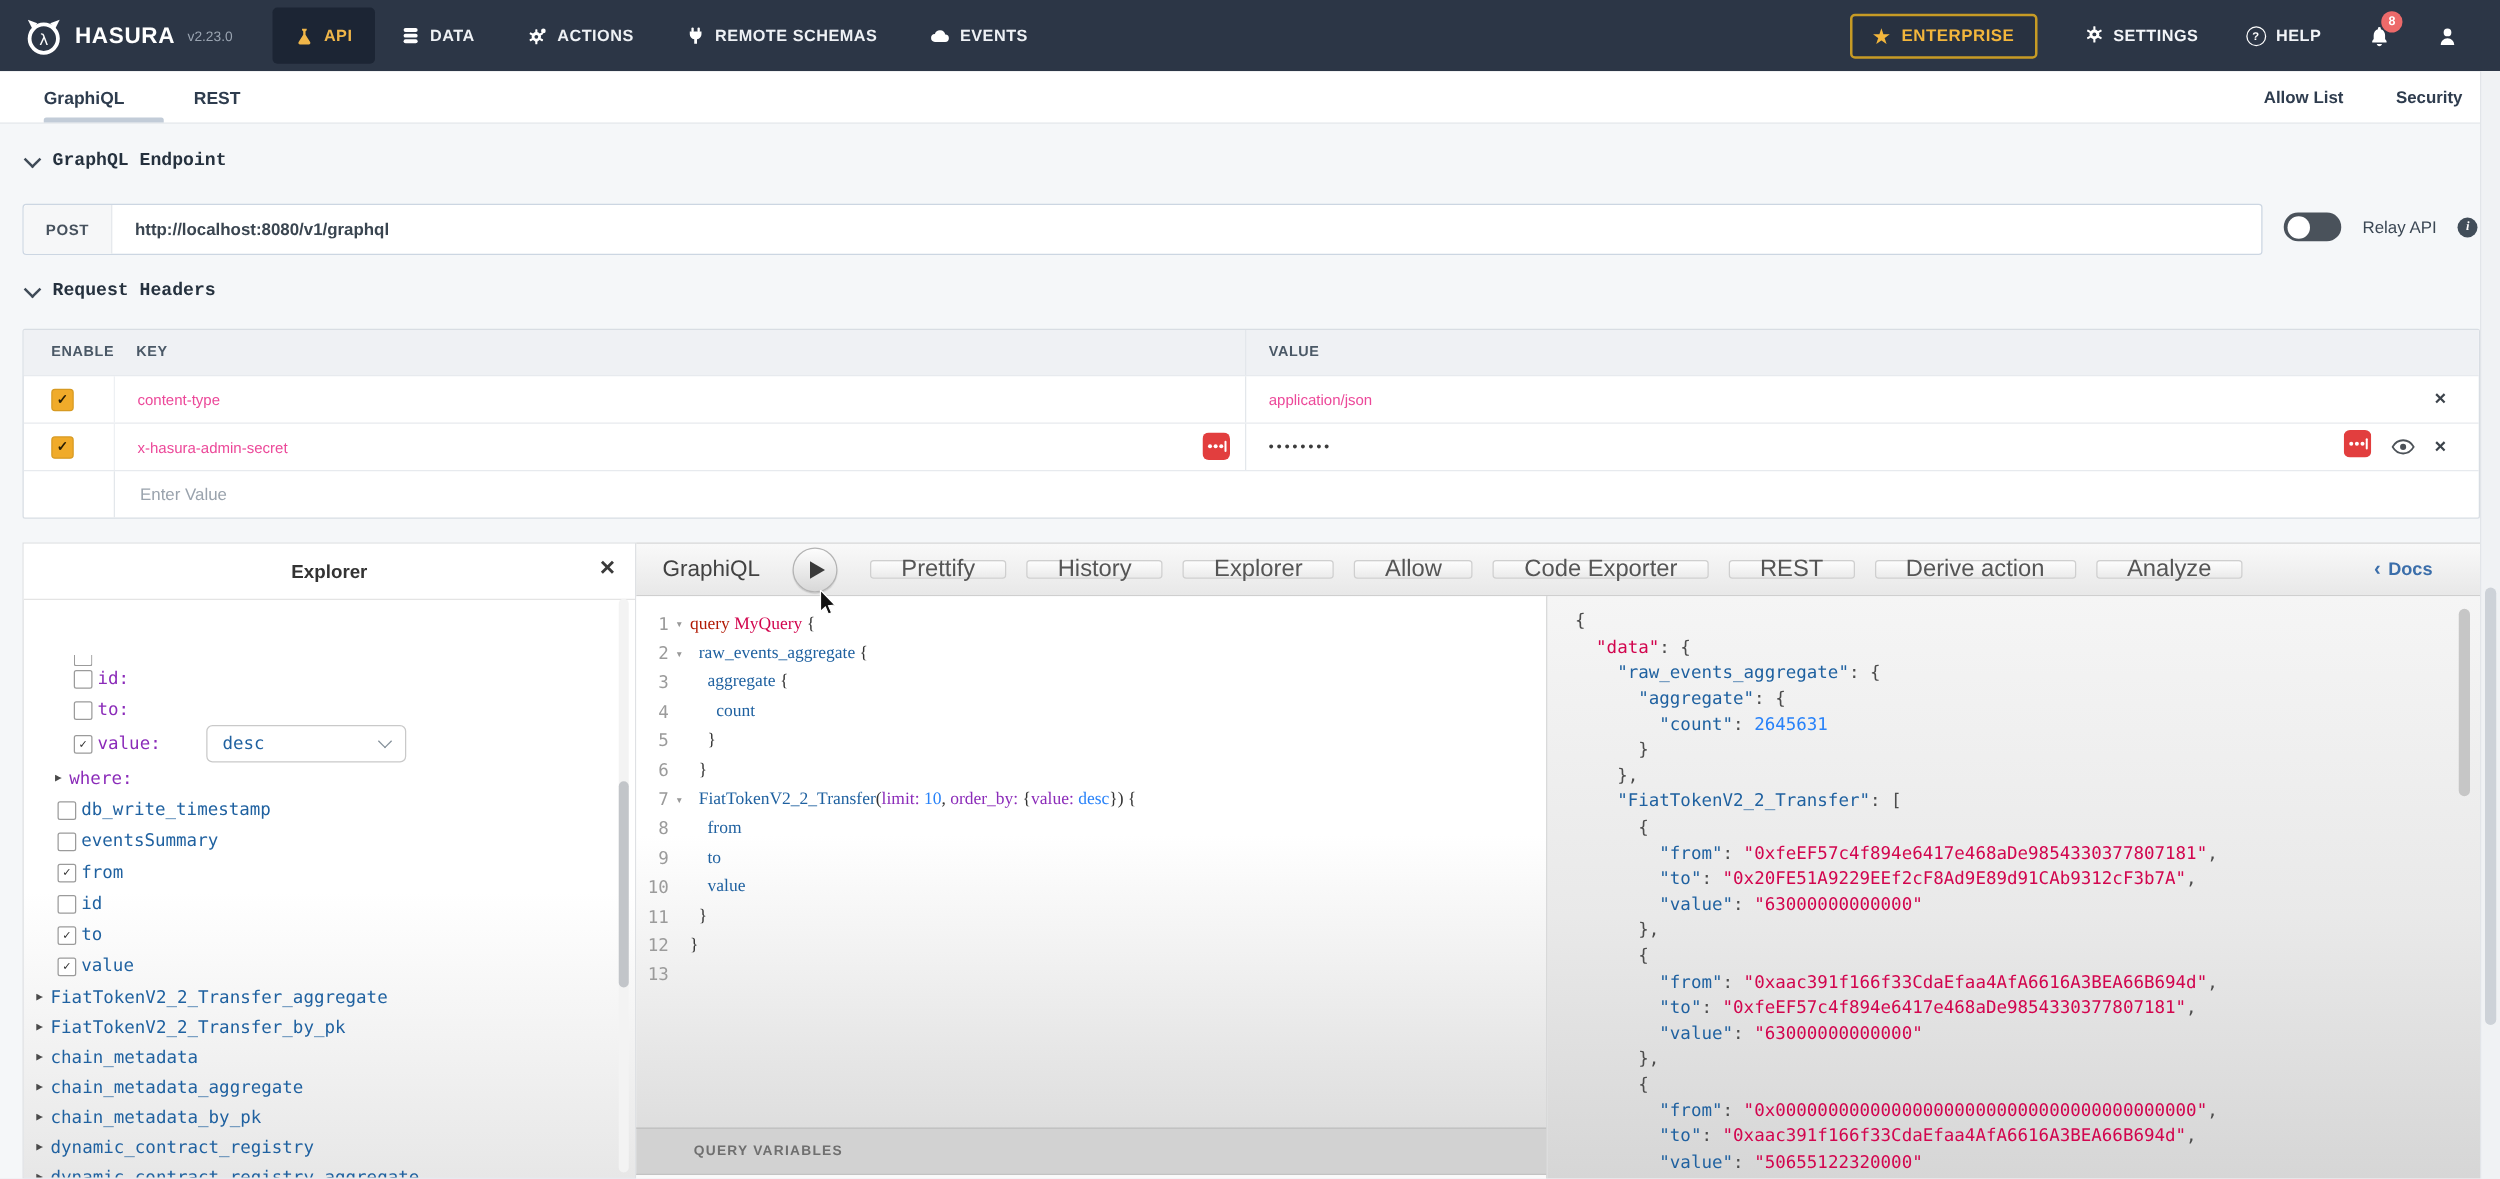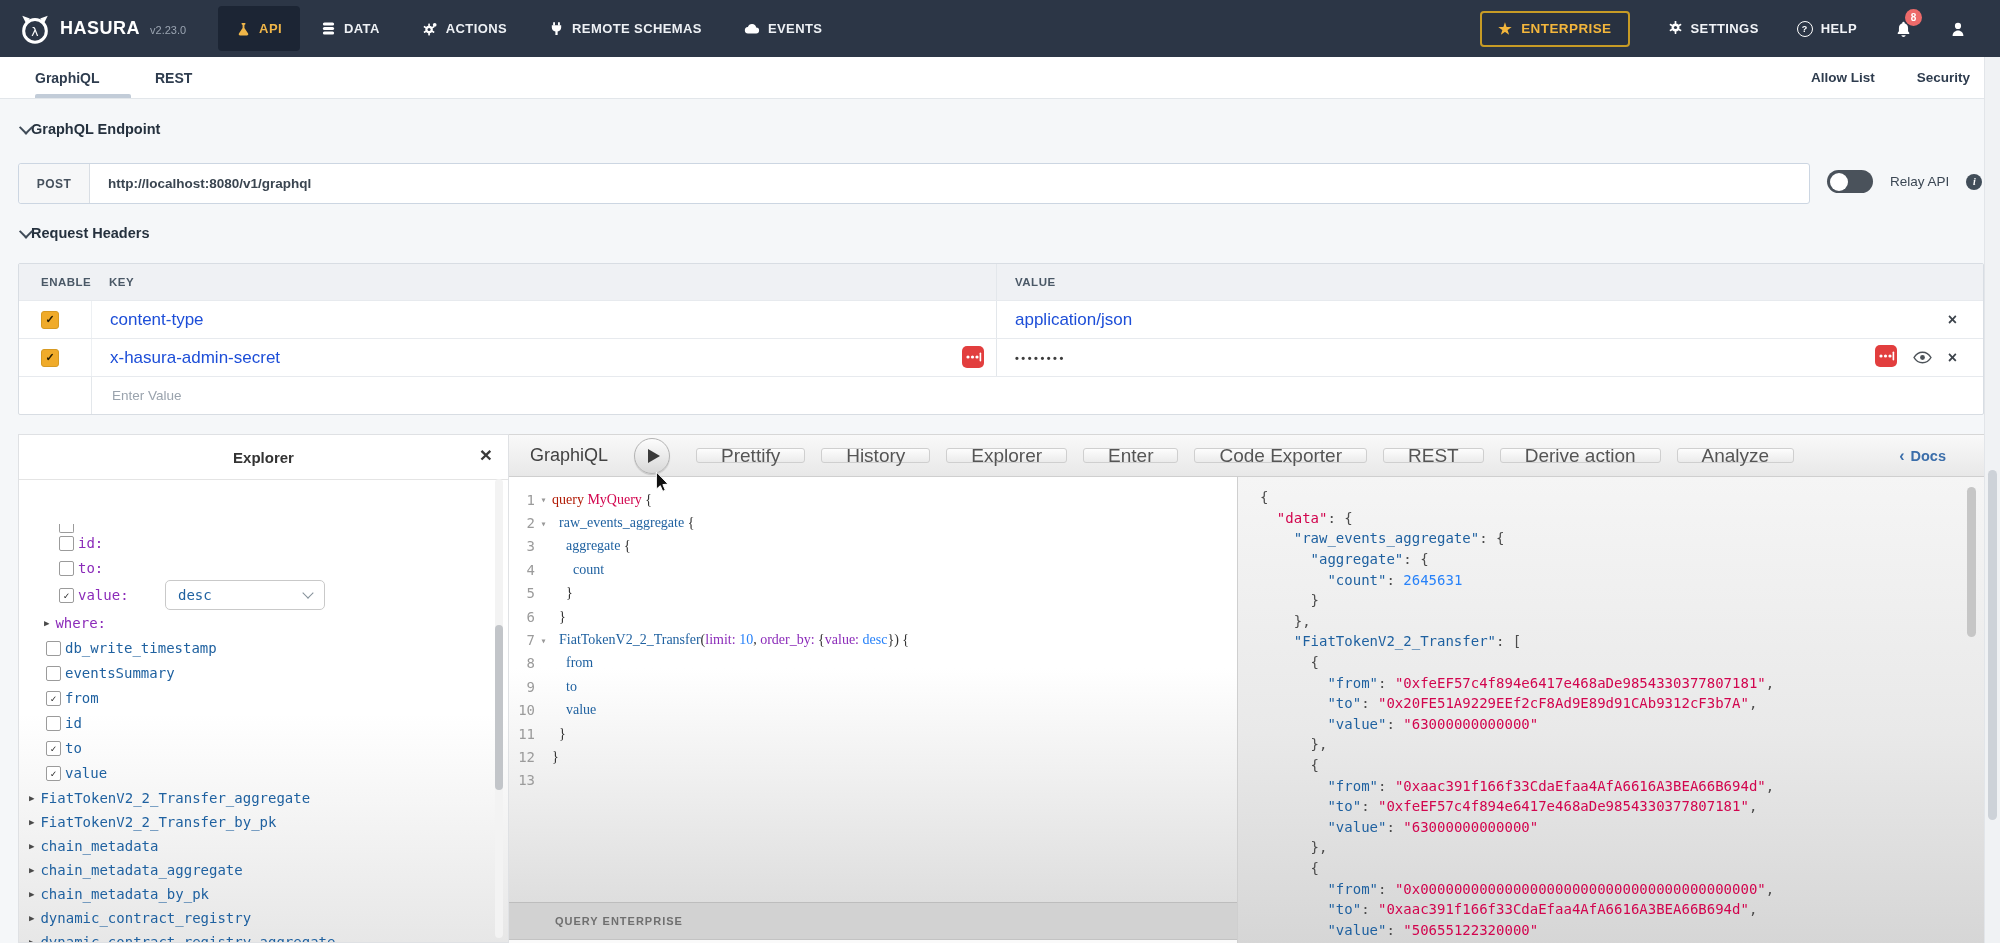--- a/index.html
+++ b/index.html
@@ -32,21 +32,21 @@
   .subnav{position:absolute;left:0;top:57px;width:2000px;height:41px;background:#fff;border-bottom:1px solid #e2e6ea;
           display:flex;align-items:center;}
   .tab{position:relative;height:100%;display:flex;align-items:center;font-size:14px;font-weight:bold;color:#2e3c4e;cursor:pointer;}
   .tab1{margin-left:35px;width:96px;}
   .tab2{margin-left:24px;}
   .tab.active:after{content:"";position:absolute;left:0;bottom:0;width:100%;height:4px;background:#c2ccd8;border-radius:2px 2px 0 0;}
   .subnav-right{margin-left:auto;display:flex;align-items:center;gap:42px;margin-right:30px;}
   .subnav-link{font-size:13.5px;font-weight:bold;color:#2e3c4e;cursor:pointer;}
 
   
-  .section-head{position:absolute;display:flex;align-items:center;font-size:14.5px;font-weight:bold;color:#25313e;}
+  .section-head{position:absolute;display:flex;align-items:center;gap:11px;font-size:14.5px;font-weight:bold;color:#25313e;font-family:Liberation Mono, monospace;}
   .chev-down{width:8px;height:8px;border-right:2px solid #3f4b58;border-bottom:2px solid #3f4b58;
              transform:rotate(45deg) translate(-1px,-1px);cursor:pointer;}
   .head-endpoint{left:21px;top:121px;}
   .head-headers{left:21px;top:225px;}
 
   
   .endpoint-bar{position:absolute;left:18px;top:163px;width:1790px;height:39px;background:#fff;
                 border:1px solid #ccd6e2;border-radius:3px;display:flex;align-items:stretch;}
   .post-chip{width:70px;background:#f6f7f8;border-right:1px solid #d9dee4;display:flex;align-items:center;justify-content:center;
              font-size:12px;font-weight:bold;color:#46515d;letter-spacing:.5px;border-radius:3px 0 0 3px;}
@@ -61,21 +61,21 @@
 
   
   .htable{position:absolute;left:18px;top:263px;width:1964px;background:#fff;border:1px solid #d8dde3;border-radius:2px;}
   .ht-row{display:flex;height:37px;border-top:1px solid #e7eaee;align-items:center;}
   .ht-head{height:36px;background:#eff1f4;border-top:none;font-size:11.5px;font-weight:bold;color:#4a5866;letter-spacing:.5px;}
   .col-enable{width:72px;display:flex;align-items:center;padding-left:22px;box-sizing:border-box;align-self:stretch;}
   .col-key{width:905px;display:flex;align-items:center;padding-left:18px;box-sizing:border-box;border-left:1px solid #edf0f3;
            position:relative;align-self:stretch;}
   .col-value{flex:1;display:flex;align-items:center;padding-left:18px;padding-right:26px;box-sizing:border-box;
              border-left:1px solid #e3e7eb;position:relative;align-self:stretch;}
-  .cellt{font-size:17px;color:#1d4ed8;}
+  .cellt{font-size:12px;color:#ec4899;}
   .dots{font-size:11px;letter-spacing:2.5px;color:#3c3c3c;font-weight:bold;}
   .cbx{width:16px;height:16px;background:#f0ab2a;border-radius:3px;border:1px solid #d79a22;display:flex;align-items:center;
        justify-content:center;font-size:11px;font-weight:bold;color:#271d04;cursor:pointer;}
   .xic{margin-left:auto;font-size:16px;font-weight:bold;color:#3c434b;cursor:pointer;line-height:1;}
   .vic-group{margin-left:auto;display:flex;align-items:center;gap:16px;}
   .secret-badge{width:22px;height:22px;flex:0 0 auto;}
   .key-badge{position:absolute;right:12px;top:7px;}
   .hph::placeholder{color:#9aa3ad;}
   .hph{border:none;outline:none;background:transparent;font-size:13.5px;color:#333;width:320px;font-family:"Liberation Sans",sans-serif;}
 
@@ -376,21 +376,21 @@
 
   <div class="gi-toolbar">
     <span class="gi-title">GraphiQL</span>
     <div class="play-btn">
       <span class="play-tri"></span>
     </div>
     <div class="tb-btns">
       <button class="tb-btn">Prettify</button>
       <button class="tb-btn">History</button>
       <button class="tb-btn">Explorer</button>
-      <button class="tb-btn">Enter</button>
+      <button class="tb-btn">Allow</button>
       <button class="tb-btn">Code Exporter</button>
       <button class="tb-btn">REST</button>
       <button class="tb-btn">Derive action</button>
       <button class="tb-btn">Analyze</button>
     </div>
     <div class="docs-link">
       <span class="docs-chev">‹</span>
       <span>Docs</span>
     </div>
   </div>
@@ -548,21 +548,21 @@
         </div>
       <div class="cm-line">
           <span class="gut">13</span>
           <span class="fold"></span>
           <span class="code"></span>
         </div>
     </div>
   </div>
 
   <div class="qvars">
-    <span class="qvars-label">QUERY ENTERPRISE</span>
+    <span class="qvars-label">QUERY VARIABLES</span>
   </div>
   <div class="qvars-below"></div>
 
   <div class="pane-divider"></div>
 
   <div class="resp">
     <div class="resp-lines">
       <div class="r-line"><span><span class="tok-pun">{</span></span></div>
       <div class="r-line"><span><span class="tok-pun">  </span><span class="tok-kred">"data"</span><span class="tok-pun">: {</span></span></div>
       <div class="r-line"><span><span class="tok-pun">    </span><span class="tok-key">"raw_events_aggregate"</span><span class="tok-pun">: {</span></span></div>

